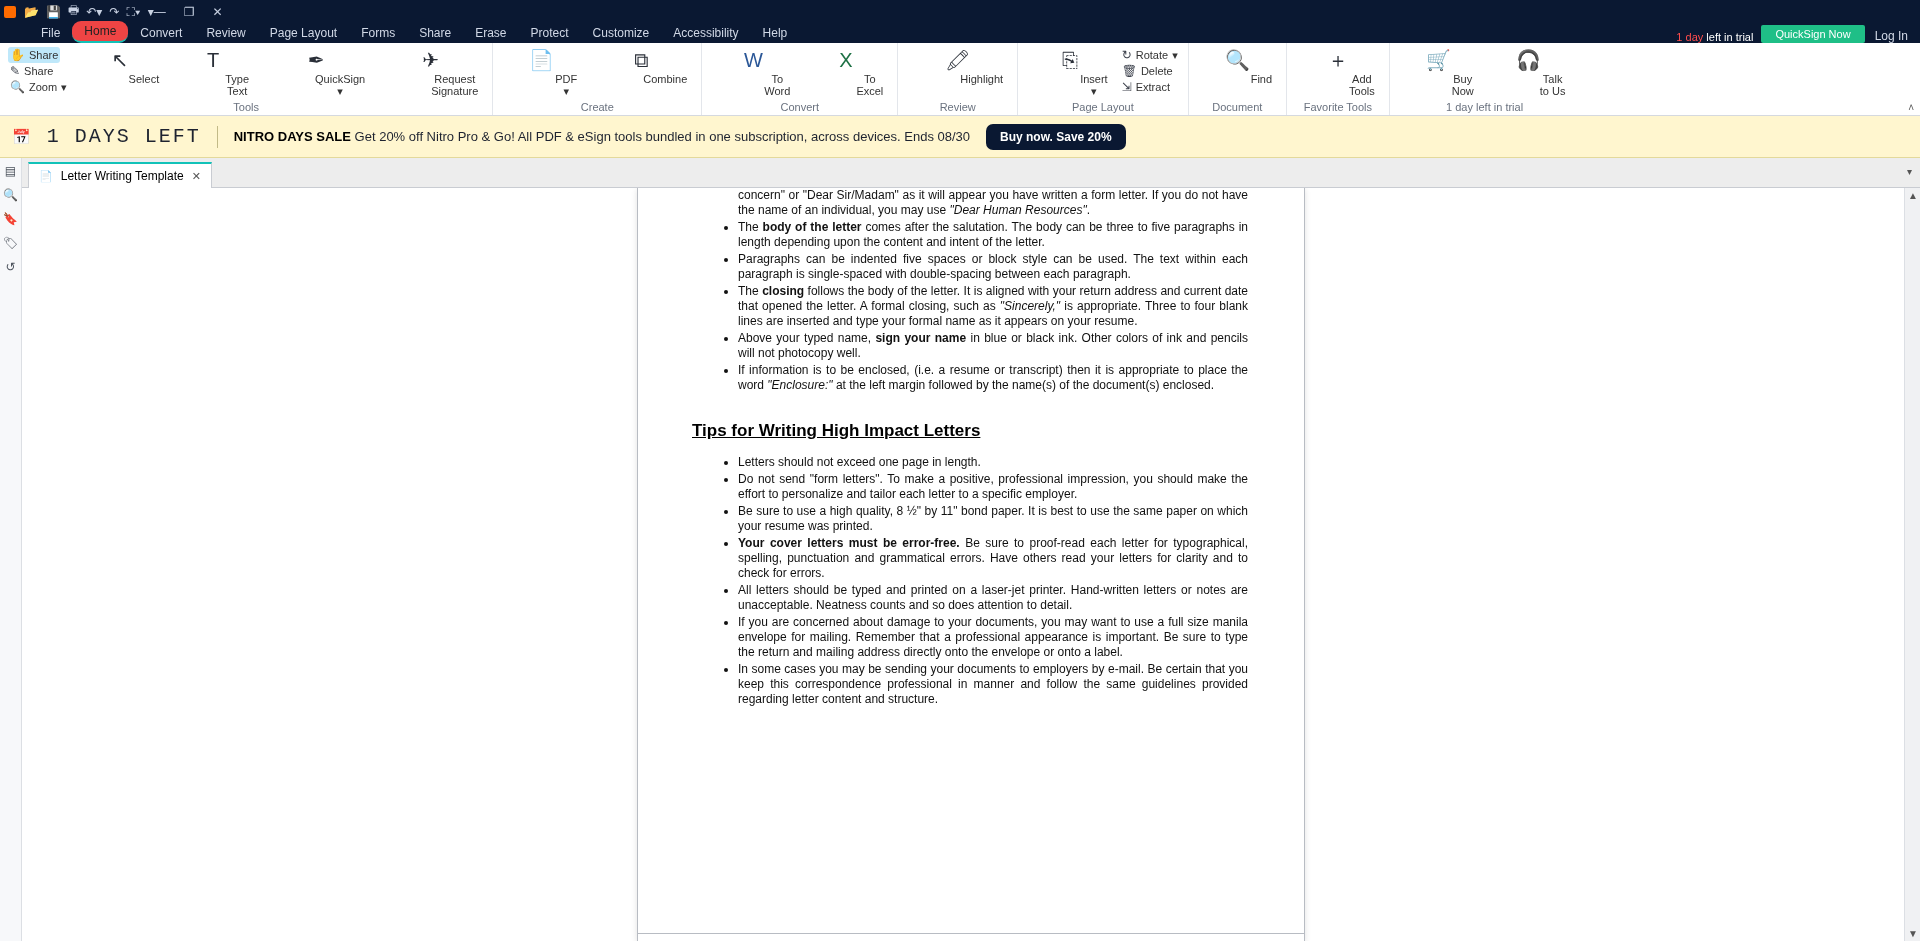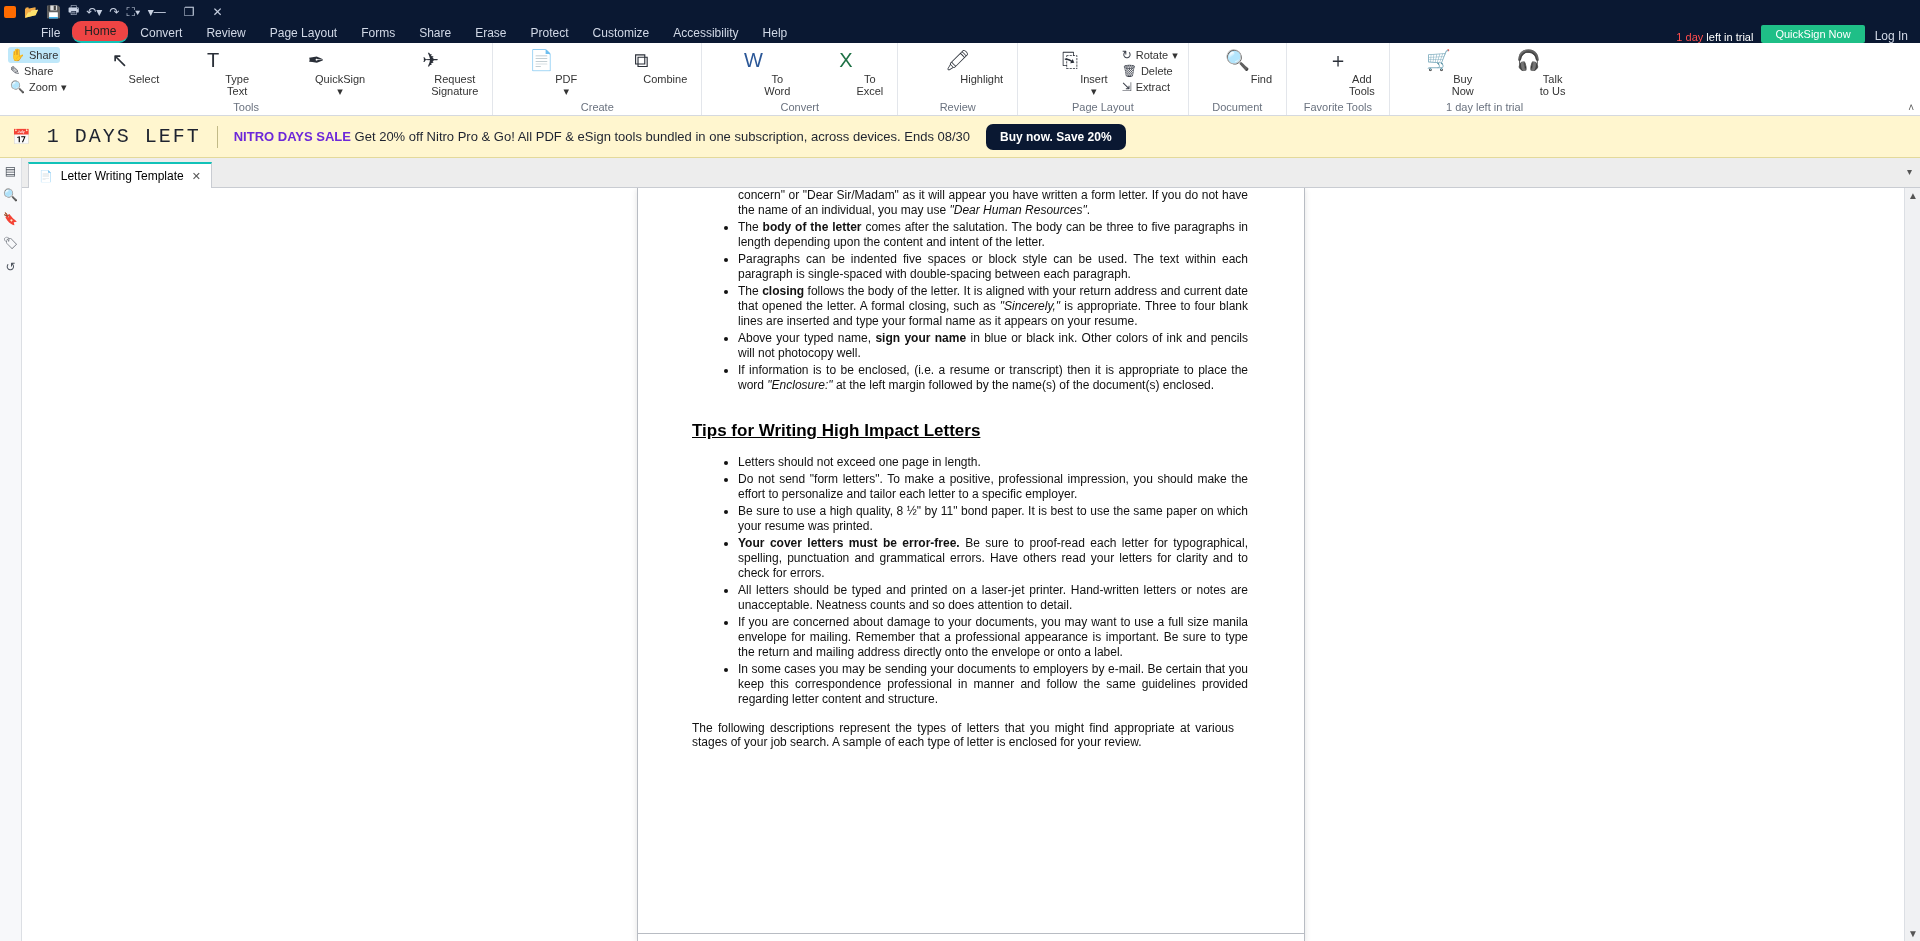--- a/index.html
+++ b/index.html
@@ -37,21 +37,21 @@
 .ribbon .stack{display:flex; flex-direction:column; gap:0px; align-items:flex-start; padding-top:2px;}
 .ribbon .grp-label{ font-size:11px; color:#6a727f; margin-top:auto; padding-bottom:2px;}
 .ribbon .collapse{ position:absolute; right:6px; bottom:2px; font-size:10px; color:#555; cursor:pointer;}
 .selected-mini{background:#bfe8fa; border-radius:3px; padding:1px 6px;}
 
 
 .promo{ background:#fff6cf; height:42px; display:flex; align-items:center; padding:0 12px; gap:16px; font-size:13px; color:#1e2330; border-bottom:1px solid #e3d99b;}
 .promo .cal{font-size:15px;}
 .promo .days-left{font-family:"Courier New",monospace; letter-spacing:2px; font-size:20px;}
 .promo .vbar{width:1px; height:22px; background:#c2ba87;}
-.promo .sale-title{font-weight:700; color:#6d28d9;}
+.promo .sale-title{font-weight:700; color:#000000;}
 .promo .buy{ background:#0a1832; color:#fff; padding:6px 14px; border-radius:7px; cursor:pointer; font-size:12px; font-weight:600;}
 
 
 .doc-area{display:flex; height:calc(941px - 23px - 20px - 73px - 42px);}
 .sidebar{ width:22px; background:#f7f8fa; border-right:1px solid #dcdfe4; display:flex; flex-direction:column; align-items:center; padding-top:6px; gap:10px;}
 .sidebar .sicon{font-size:12px; color:#4c525c; cursor:pointer;}
 .main{flex:1; display:flex; flex-direction:column; background:#fff;}
 .doctabs{ height:30px; background:#ededed; display:flex; align-items:flex-end; padding-left:6px; border-bottom:1px solid #c9ccd2; position:relative;}
 .doctab{ background:#fff; border:1px solid #c9ccd2; border-bottom:none; padding:5px 10px; font-size:12px; display:flex; align-items:center; gap:8px; border-top:2px solid #12c2b8; position:relative; top:1px;}
 .doctab .dicon{font-size:11px; color:#555;}
@@ -288,21 +288,20 @@
         <h2>Tips for Writing High Impact Letters</h2>
         <ul class="bul">
           <li>Letters should not exceed one page in length.</li>
           <li>Do not send "form letters".  To make a positive, professional impression, you should make the effort to personalize and tailor each letter to a specific employer.</li>
           <li>Be sure to use a high quality, 8 ½" by 11" bond paper.  It is best to use the same paper on which your resume was printed.</li>
           <li><b>Your cover letters must be error-free.</b><span>  Be sure to proof-read each letter for typographical, spelling, punctuation and grammatical errors.  Have others read your letters for clarity and to check for errors.</span></li>
           <li>All letters should be typed and printed on a laser-jet printer. Hand-written letters or notes are unacceptable.  Neatness counts and so does attention to detail.</li>
           <li>If you are concerned about damage to your documents, you may want to use a full size manila envelope for mailing. Remember that a professional appearance is important.  Be sure to type the return and mailing address directly onto the envelope or onto a label.</li>
           <li>In some cases you may be sending your documents to employers by e-mail.  Be certain that you keep this correspondence professional in manner and follow the same guidelines provided regarding letter content and structure.</li>
         </ul>
-        <p class="para">The following descriptions represent the types of letters that you might find appropriate at various stages of your job search.  A sample of each type of letter is enclosed for your review.</p>
       </div>
       <div class="next-page"></div>
       <div class="scroll-right">
         <span class="arrow up">▲</span>
         <span class="arrow down">▼</span>
       </div>
     </div>
   </div>
 </div>
 

